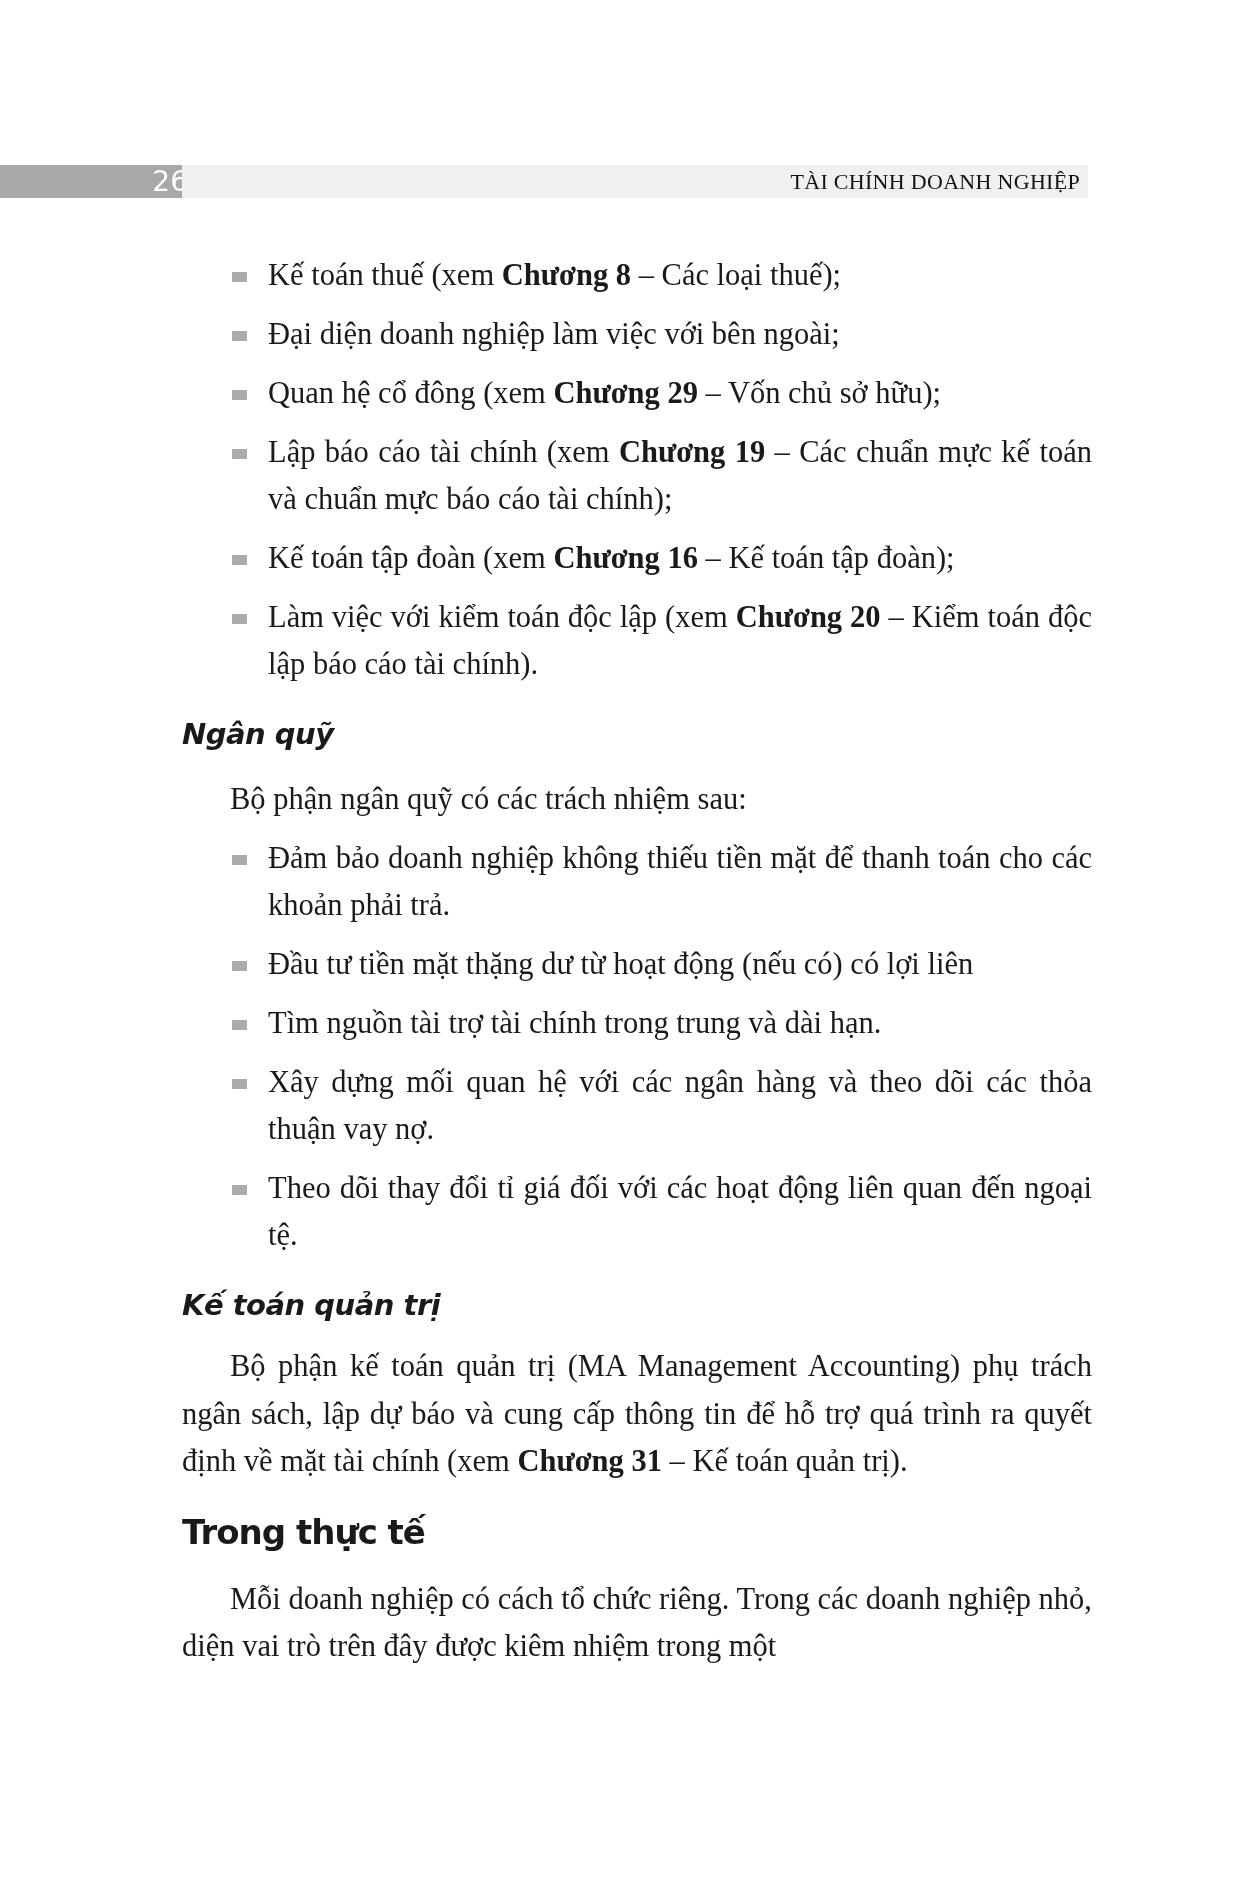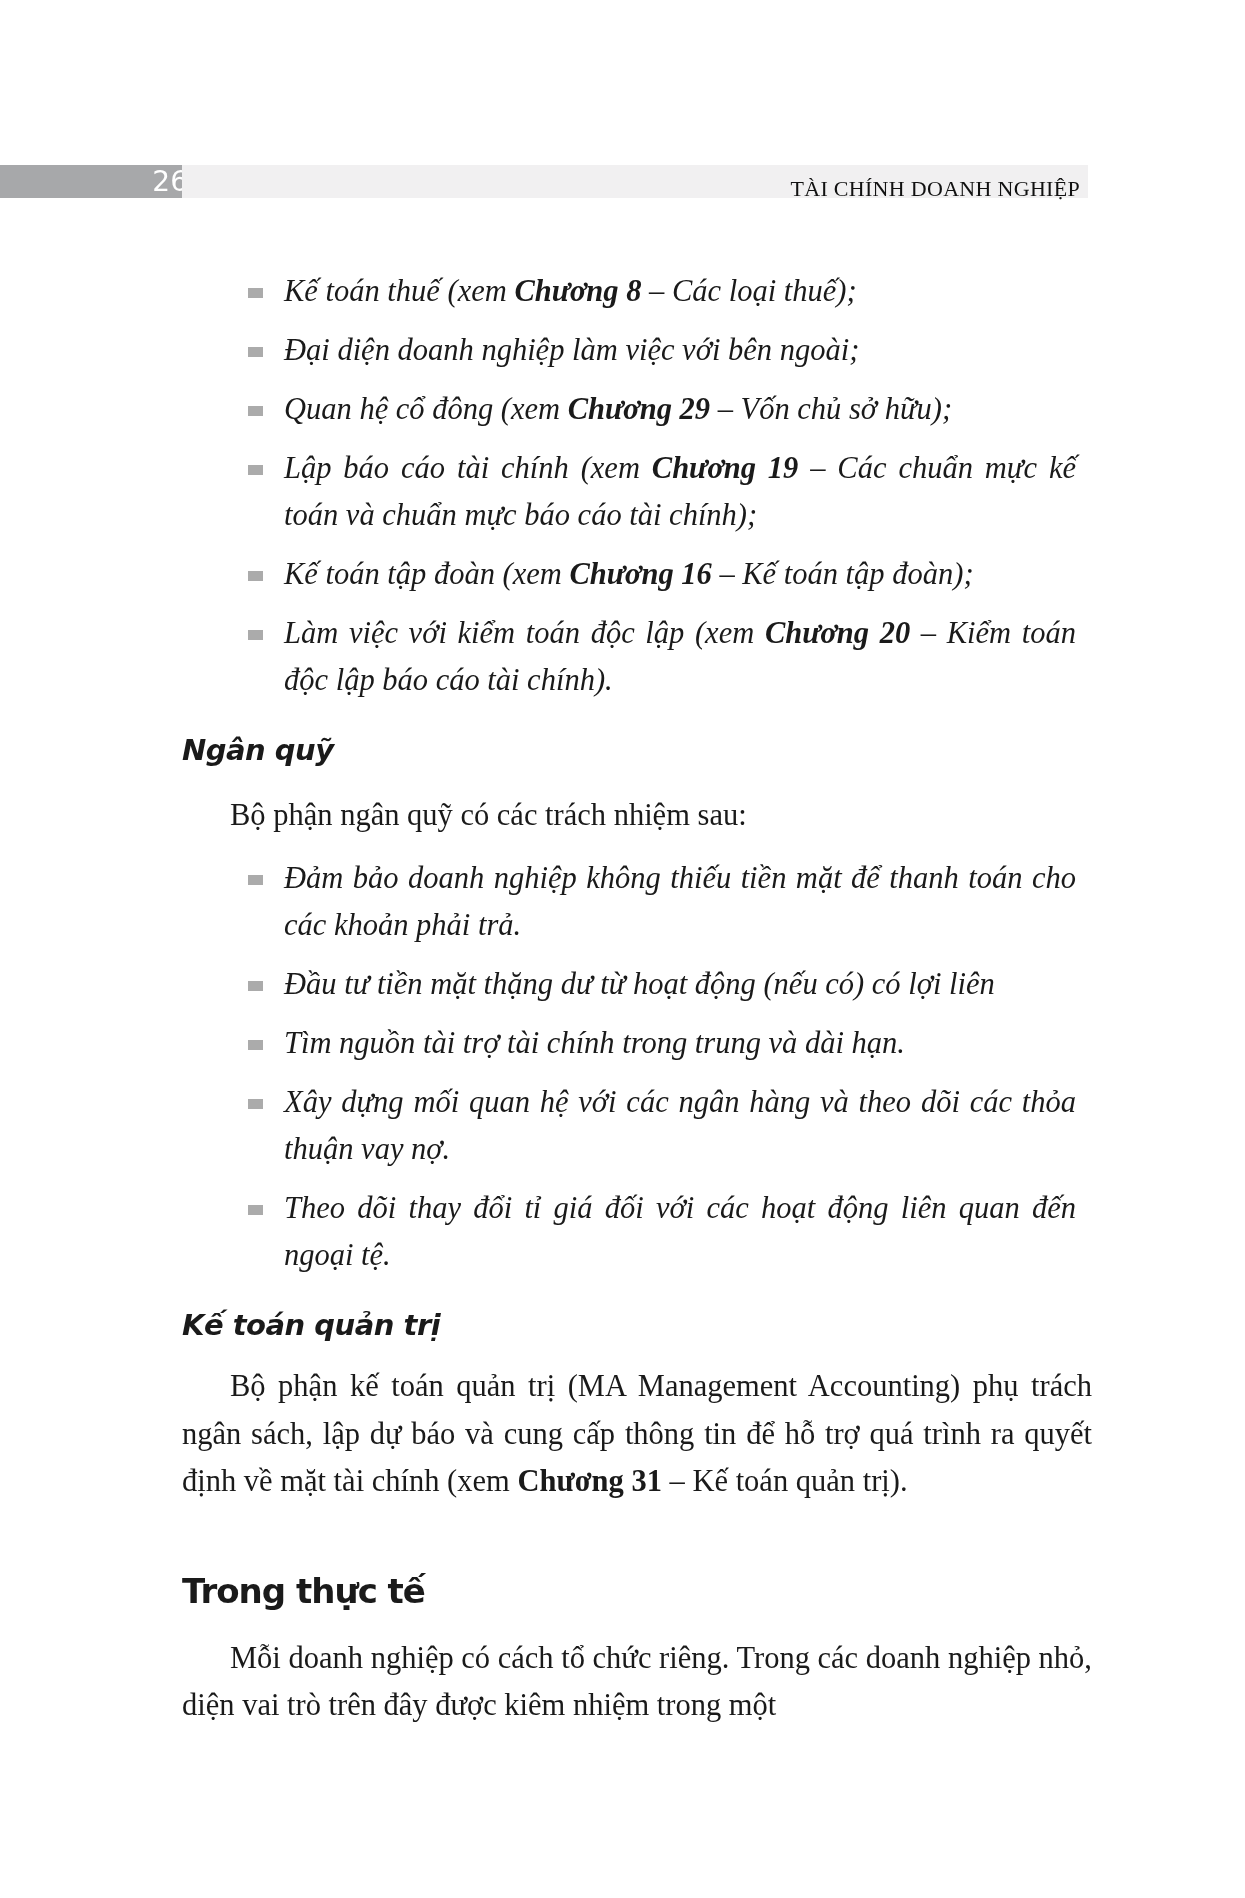--- a/index.html
+++ b/index.html
@@ -11,25 +11,25 @@
     position: absolute; left: 0; top: 165px; width: 210px; height: 33px;
     background: #a7a8aa; color: #ffffff;
     font-family: "DejaVu Sans", sans-serif; font-size: 28px; line-height: 33px;
     text-align: right; box-sizing: border-box; padding-right: 22px;
   }
   .hdr-bar {
     position: absolute; left: 182px; top: 165px; width: 906px; height: 33px;
     background: #f1f0f1;
   }
   .hdr-title {
-    position: absolute; right: 8px; top: 7px; line-height: 33px;
+    position: absolute; right: 8px; top: 0; line-height: 33px;
     font-family: "Liberation Serif", serif; font-size: 22px; letter-spacing: 0.3px; color: #111;
   }
   .content { position: absolute; left: 182px; top: 252px; width: 910px; font-size: 30.5px; }
-  ul.blist { list-style: none; margin: 16px; padding: 0; font-style: italic; }
+  ul.blist { list-style: none; margin: 0; padding: 0; }
   ul.blist li {
     position: relative; padding-left: 86px; line-height: 47px; margin-bottom: 12px; text-align: justify;
   }
   ul.blist li .sq {
     position: absolute; left: 50px; top: 20px; width: 15px; height: 10px; background: #ababab;
   }
   b { font-weight: bold; }
   h3.sub {
     font-family: "DejaVu Sans", sans-serif; font-style: italic; font-weight: bold;
     font-size: 29px; margin: 0; line-height: 40px; letter-spacing: -0.5px;
@@ -67,15 +67,15 @@
     <li><span class="sq"></span><span>Đảm bảo doanh nghiệp không thiếu tiền mặt để thanh toán cho các khoản phải trả.</span></li>
     <li><span class="sq"></span><span>Đầu tư tiền mặt thặng dư từ hoạt động (nếu có) có lợi liên</span></li>
     <li><span class="sq"></span><span>Tìm nguồn tài trợ tài chính trong trung và dài hạn.</span></li>
     <li><span class="sq"></span><span>Xây dựng mối quan hệ với các ngân hàng và theo dõi các thỏa thuận vay nợ.</span></li>
     <li><span class="sq"></span><span>Theo dõi thay đổi tỉ giá đối với các hoạt động liên quan đến ngoại tệ.</span></li>
   </ul>
 
   <h3 class="sub" style="margin-top:26px;">Kế toán quản trị</h3>
   <p class="para" style="margin-top:18px;"><span>Bộ phận kế toán quản trị (MA Management Accounting) phụ trách ngân sách, lập dự báo và cung cấp thông tin để hỗ trợ quá trình ra quyết định về mặt tài chính (xem </span><b>Chương 31</b><span> – Kế toán quản trị).</span></p>
 
-  <h2 class="sec" style="margin-top:63px;">Trong thực tế</h2>
+  <h2 class="sec" style="margin-top:24px;">Trong thực tế</h2>
   <p class="para" style="margin-top:22px;">Mỗi doanh nghiệp có cách tổ chức riêng. Trong các doanh nghiệp nhỏ, diện vai trò trên đây được kiêm nhiệm trong một</p>
 </div>
 
 </body></html>

